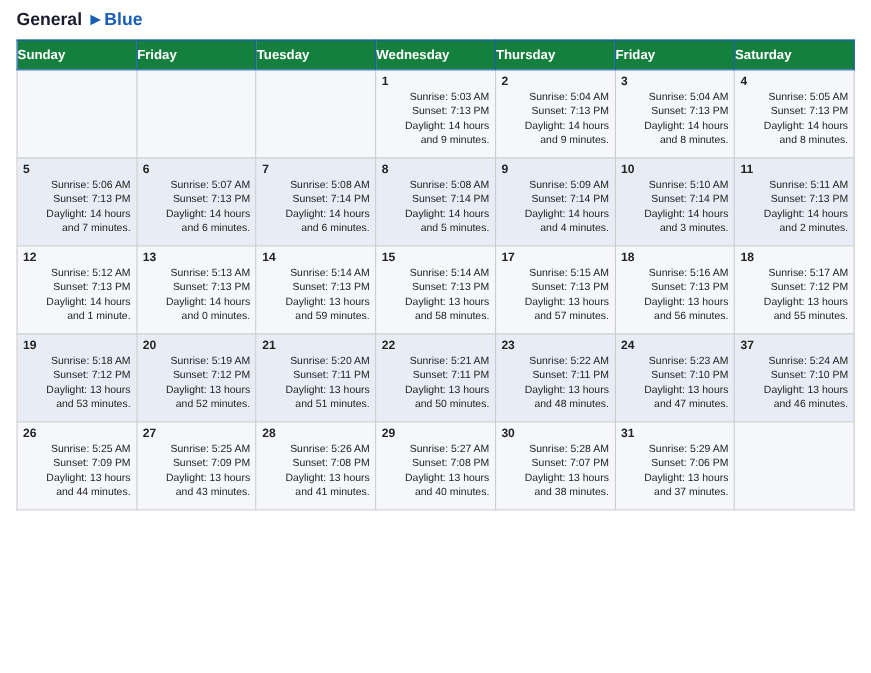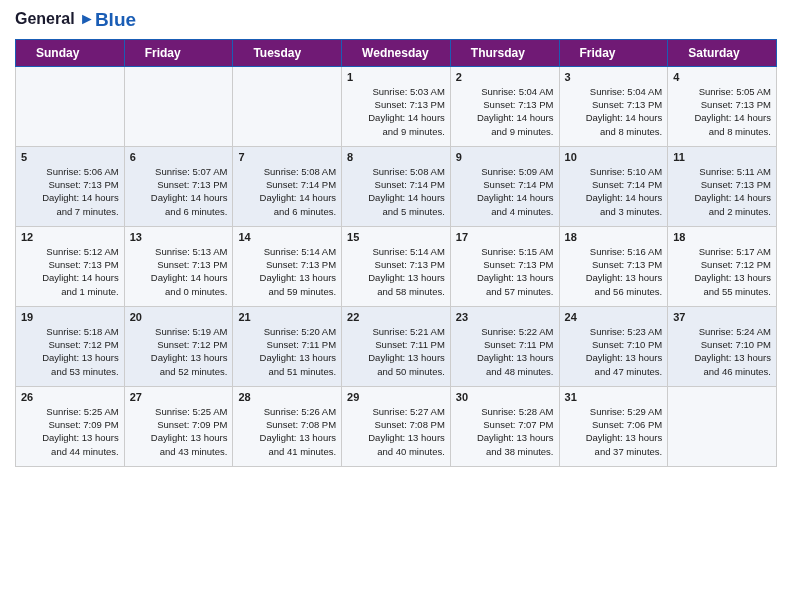--- a/index.html
+++ b/index.html
@@ -33,25 +33,25 @@
       font-size: 15px;
       color: #444;
       font-weight: normal;
     }
     table {
       width: 100%;
       border-collapse: collapse;
       table-layout: fixed;
     }
     thead tr th {
-      background-color: #701a75;
+      background-color: #15803d;
       color: #fff;
       font-size: 12px;
       font-weight: bold;
-      padding: 6px 20px;
+      padding: 6px 0;
       text-align: left;
       border: 1px solid #1a5db5;
     }
     tbody tr td {
       border: 1px solid #ccc;
       vertical-align: top;
       padding: 4px 5px;
       font-size: 9.5px;
       color: #222;
       min-height: 80px;
@@ -74,21 +74,21 @@
       text-align: right;
     }
   </style>
 </head>
 <body>
 
 <div class="header-area">
   <div class="logo">
   <div style="display:flex;flex-direction:row;line-height:1.1;">
     <span style="font-size:16px;font-weight:bold;color:#1a1a2e;">General <span style="color:#1a5db5;">►</span></span>
-    <span style="font-size:19px;font-weight:bold;color:#1a5db5;">Blue</span>
+    <span style="font-size:16px;font-weight:bold;color:#1a5db5;">Blue</span>
   </div>
 </div>
   <div class="title-area">
     <div class="month-title"></div>
     <div class="location-title"></div>
   </div>
 </div>
 
 <table>
   <thead>

